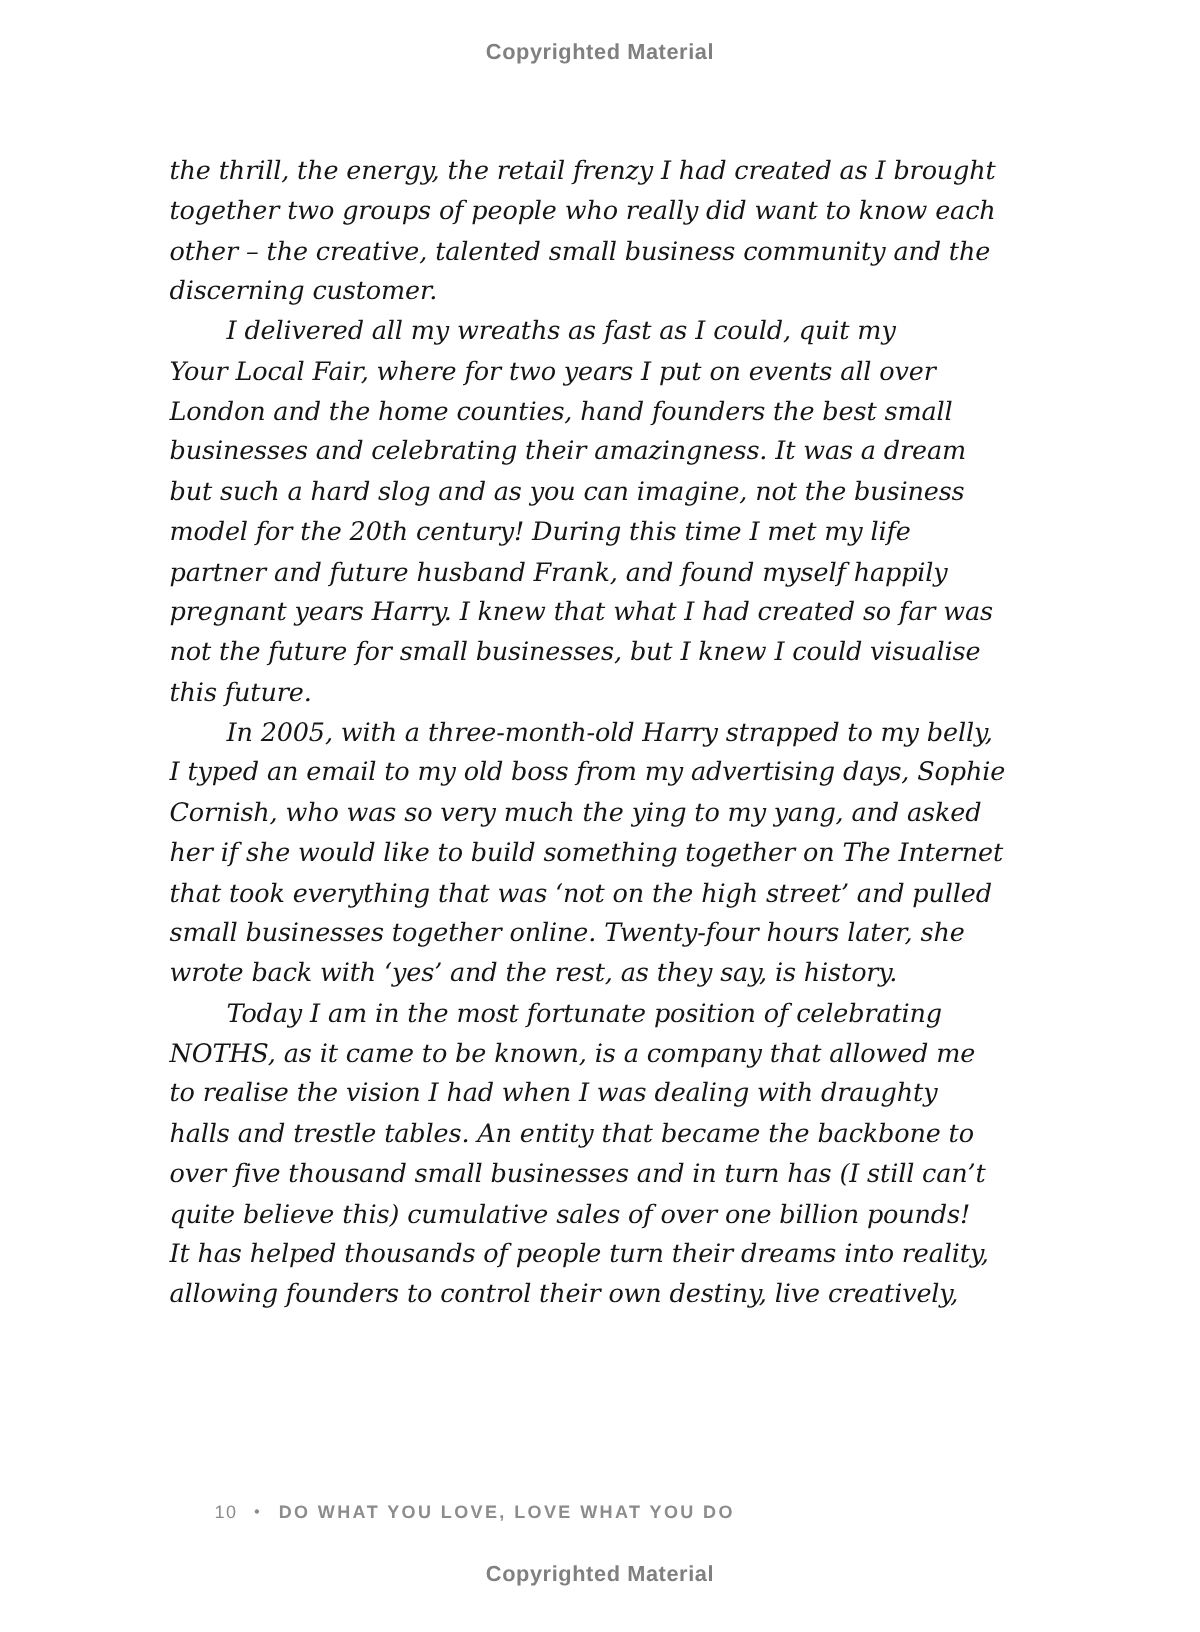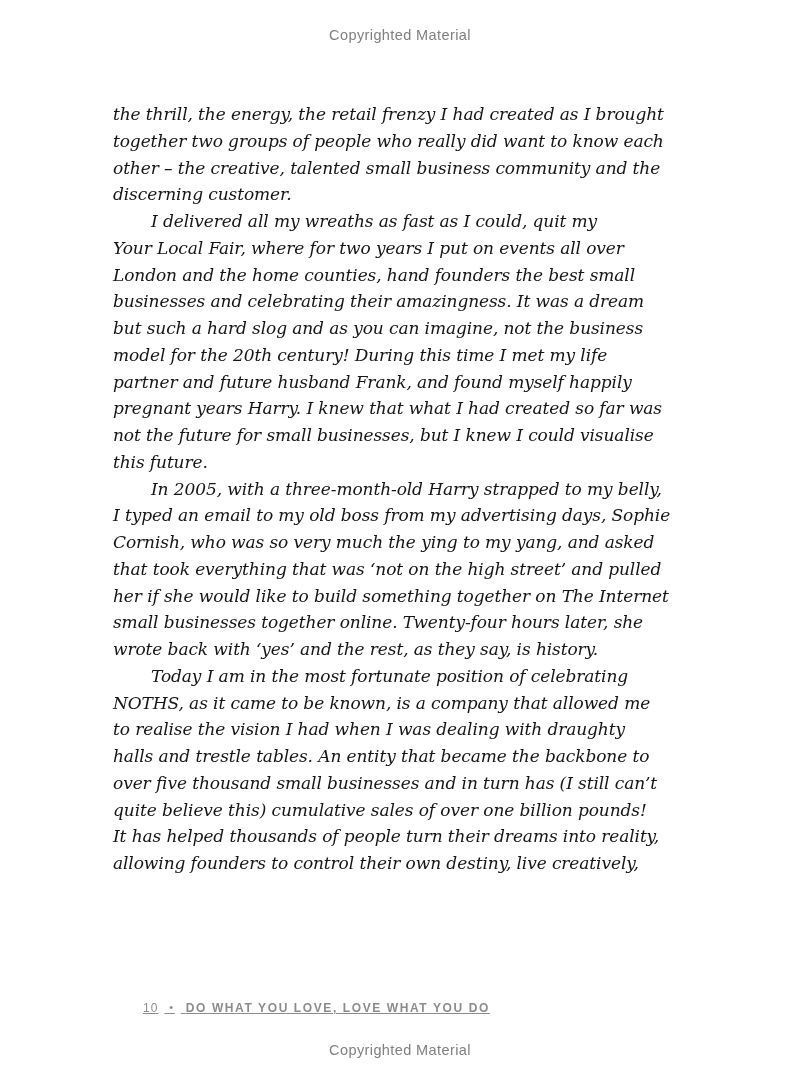--- a/index.html
+++ b/index.html
@@ -10,21 +10,21 @@
     font-family: "DejaVu Serif", serif;
     overflow: hidden;
   }
   .notice {
     position: absolute;
     left: 0;
     width: 800px;
     text-align: center;
     font-family: "Liberation Sans", sans-serif;
     font-size: 14.5px;
-    font-weight: 400;
+    font-weight: 700;
     letter-spacing: 0.4px;
     color: #808080;
   }
   .notice.top { top: 27px; }
   .notice.bottom { top: 1042px; }
   .page-body {
     position: absolute;
     left: 113px;
     top: 101px;
     width: 580px;
@@ -39,21 +39,20 @@
     position: absolute;
     left: 0;
     top: 1001px;
     width: 633px;
     text-align: center;
     font-family: "Liberation Sans", sans-serif;
     color: #8c8c8c;
     font-size: 12px;
     letter-spacing: 1.6px;
     font-weight: 700;
-    text-decoration: underline;
   }
   .running-footer .page-num {
     font-weight: 400;
     letter-spacing: 1px;
     margin-right: 6px;
   }
   .running-footer .sep {
     font-weight: 400;
     font-size: 11px;
     margin-right: 6px;
@@ -82,22 +81,22 @@
       <div class="line">model for the 20th century! During this time I met my life</div>
       <div class="line">partner and future husband Frank, and found myself happily</div>
       <div class="line">pregnant years Harry. I knew that what I had created so far was</div>
       <div class="line">not the future for small businesses, but I knew I could visualise</div>
       <div class="line">this future.</div>
     </div>
     <div class="paragraph">
       <div class="line indent">In 2005, with a three-month-old Harry strapped to my belly,</div>
       <div class="line">I typed an email to my old boss from my advertising days, Sophie</div>
       <div class="line">Cornish, who was so very much the ying to my yang, and asked</div>
+      <div class="line">her if she would like to build something together on The Internet</div>
       <div class="line">that took everything that was ‘not on the high street’ and pulled</div>
-      <div class="line">her if she would like to build something together on The Internet</div>
       <div class="line">small businesses together online. Twenty-four hours later, she</div>
       <div class="line">wrote back with ‘yes’ and the rest, as they say, is history.</div>
     </div>
     <div class="paragraph">
       <div class="line indent">Today I am in the most fortunate position of celebrating</div>
       <div class="line">NOTHS, as it came to be known, is a company that allowed me</div>
       <div class="line">to realise the vision I had when I was dealing with draughty</div>
       <div class="line">halls and trestle tables. An entity that became the backbone to</div>
       <div class="line">over five thousand small businesses and in turn has (I still can’t</div>
       <div class="line">quite believe this) cumulative sales of over one billion pounds!</div>

